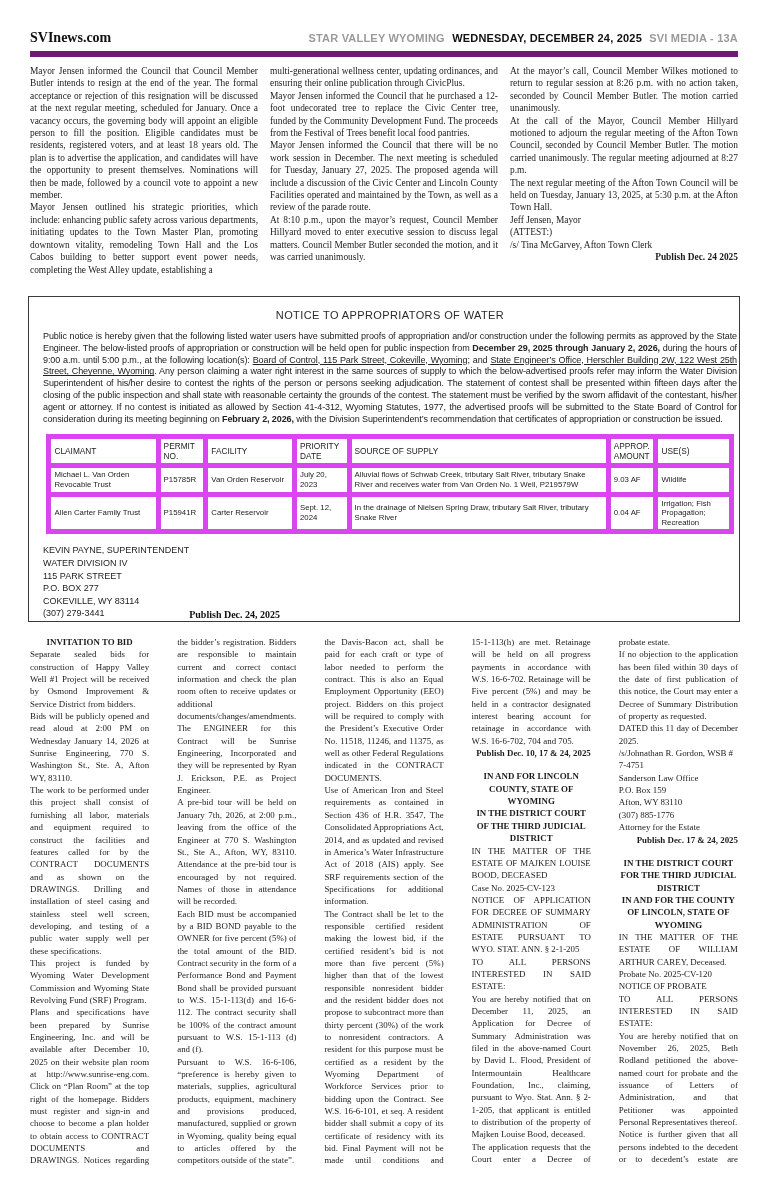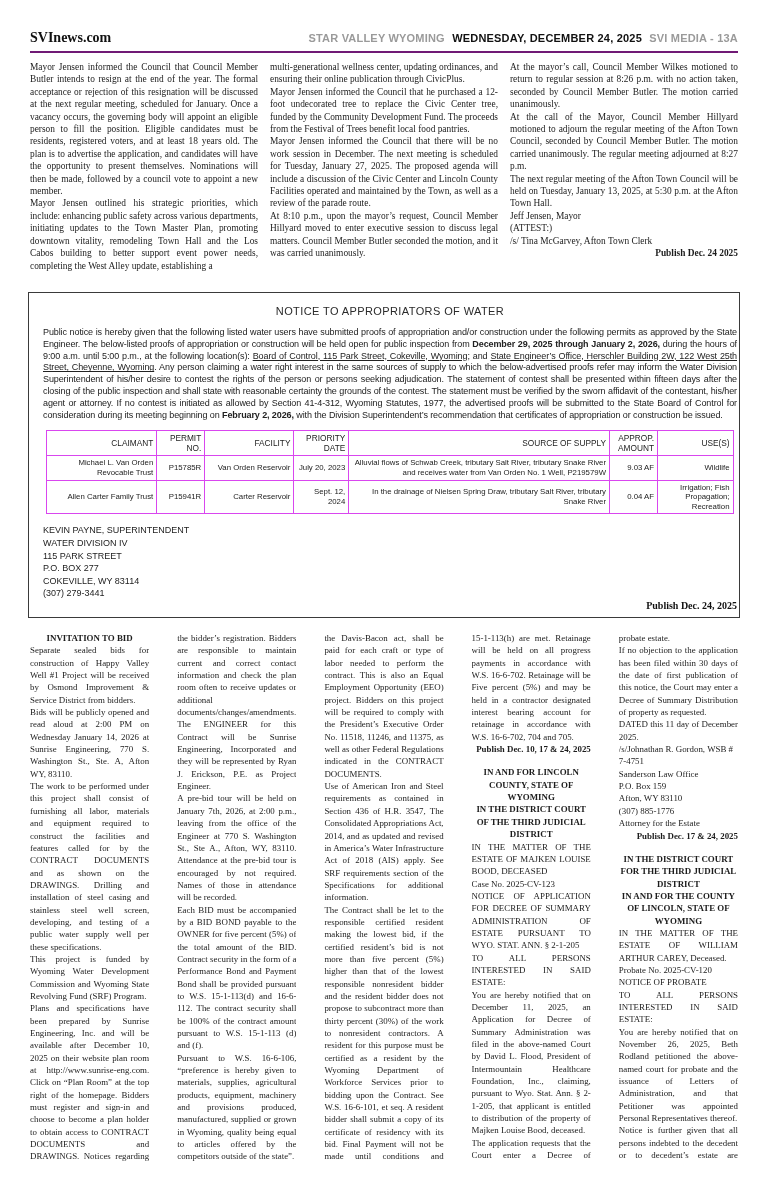--- a/index.html
+++ b/index.html
@@ -4,21 +4,21 @@
 <style>
   html,body { margin:0; padding:0; background:#ffffff; }
   .page {
     position:relative; width:768px; height:1187px; background:#ffffff;
     color:#1c1c1c; overflow:hidden;
     font-family:"Liberation Serif", serif;
   }
   
   .masthead {
     display:flex; justify-content:space-between; align-items:baseline;
-    margin:30px 30px 0 30px; padding-bottom:5px; border-bottom:2px solid #701a75;
+    margin:30px 30px 0 30px; padding-bottom:5px; border-bottom:6px solid #701a75;
   }
   .site { font-family:"Liberation Serif", serif; font-weight:bold; font-size:14px; color:#111; }
   .mast-right { font-family:"Liberation Sans", sans-serif; font-size:11px; letter-spacing:0.2px; }
   .mast-right .region  { color:#9a9a9a; font-weight:bold; }
   .mast-right .date    { color:#111;   font-weight:bold; margin-left:4px; }
   .mast-right .edition { color:#9a9a9a; font-weight:bold; margin-left:4px; }
   
   .top-section {
     display:grid; grid-template-columns:repeat(3,1fr); column-gap:12px;
     margin:8px 30px 0 30px; height:214px; overflow:hidden;
@@ -41,25 +41,25 @@
     color:#2a2a2a;
   }
   .notice-body { font-size:9px; line-height:11.8px; text-align:justify; letter-spacing:-0.1px; }
   .notice-body .b { font-weight:bold; }
   .notice-body .u { text-decoration:underline; }
   .notice-table {
     width:99%; margin:9px auto 0 auto; border-collapse:collapse;
     font-size:7.8px; line-height:9.6px; table-layout:fixed;
   }
   .notice-table th, .notice-table td {
-    border:1px solid #d946ef; text-align:right; vertical-align:middle;
+    border:5px solid #d946ef; text-align:left; vertical-align:middle;
     padding:2px 3px; font-weight:normal;
   }
   .notice-table th { font-size:8.3px; line-height:10px; }
-  .notice-foot { margin-top:10px; display:flex; flex-direction:column; flex:1; }
+  .notice-foot { margin-top:10px; display:flex; flex-direction:row; flex:1; }
   .notice-contact { font-size:9px; line-height:12.6px; }
   .notice-publish {
     margin-top:auto; text-align:right;
     font-family:"Liberation Serif", serif; font-weight:bold; font-size:10px; color:#111;
   }
   
   .bottom-section {
     display:grid; grid-template-columns:repeat(5,1fr); column-gap:28px;
     margin:14px 30px 0 30px; height:532px; overflow:hidden;
     font-size:8.9px; line-height:12.35px; text-align:justify;

